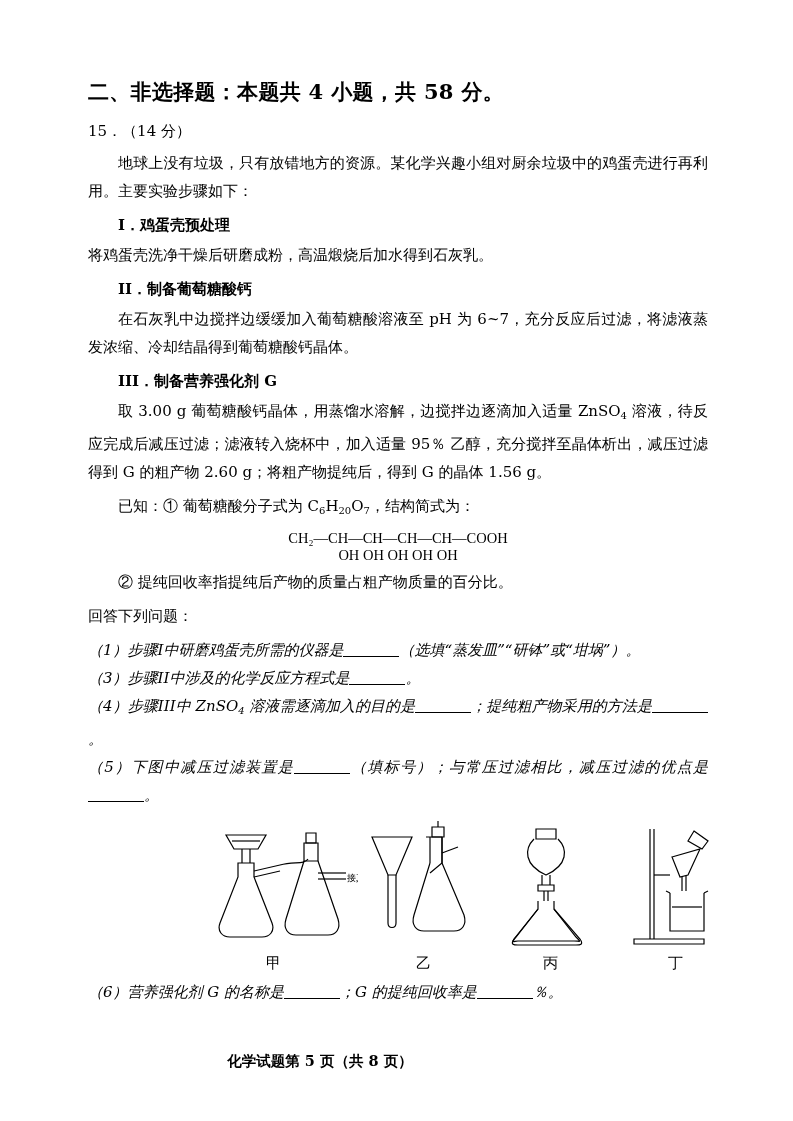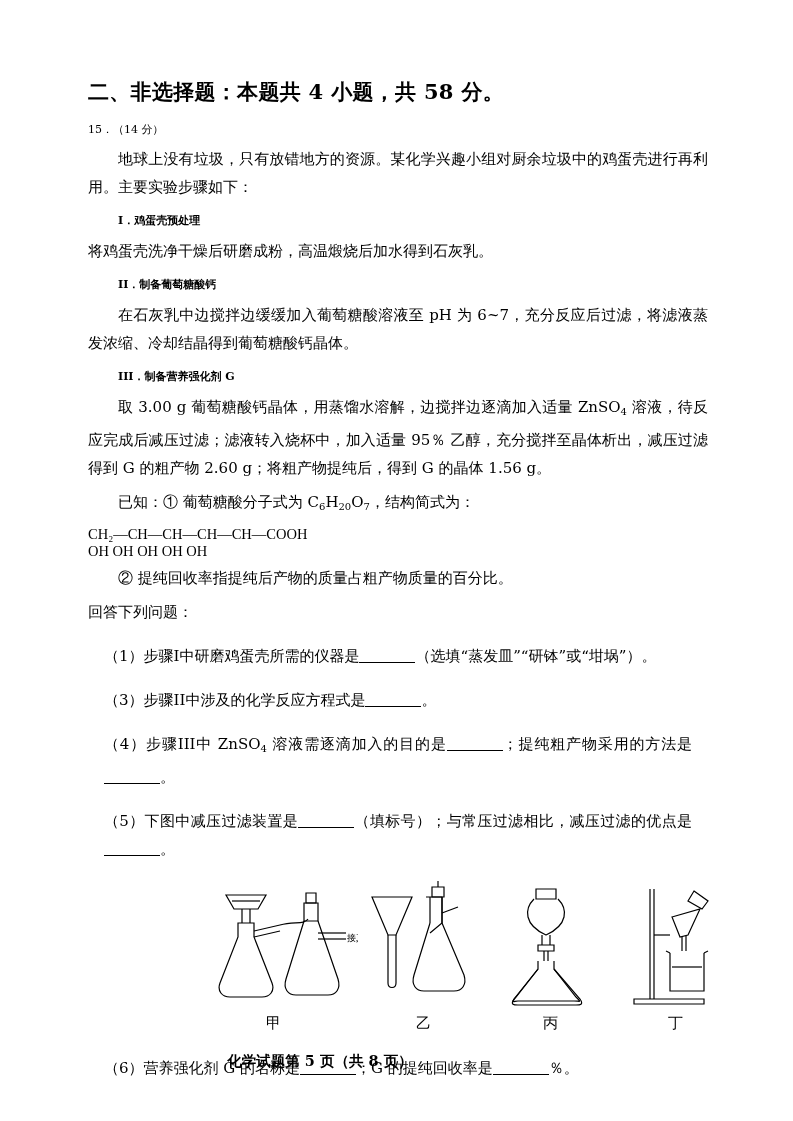--- a/index.html
+++ b/index.html
@@ -28,53 +28,55 @@
     top: 78px;
     width: 620px;
   }
   .section-head {
     font-weight: bold;
     font-size: 21px;
     letter-spacing: 0.3px;
     margin-bottom: 16px;
   }
   .qnum {
-    font-size: 11px;
+    font-size: 15px;
     margin-bottom: 8px;
   }
   p.body {
     font-size: 15px;
     line-height: 28px;
     margin: 0 0 6px 0;
     text-align: justify;
   }
   p.indent2 {
     text-indent: 30px;
   }
   .sub-head {
     font-weight: bold;
-    font-size: 11px;
+    font-size: 15px;
     line-height: 28px;
     margin: 6px 0 2px 0;
     text-indent: 30px;
   }
   sub { font-size: 10px; vertical-align: -0.25em; }
   .struct {
     margin: 2px 0 4px 0;
+    text-align: center;
     font-family: "Liberation Serif", serif;
     font-size: 14.5px;
     line-height: 17px;
   }
   .struct .row1 { letter-spacing: 0px; }
   .struct .row2 { letter-spacing: 0px; }
   .qlist p {
     font-size: 15px;
     line-height: 28px;
-    margin: 16px;
+    margin: 0;
     text-align: justify;
+    font-style: italic;
   }
   .blank {
     display: inline-block;
     border-bottom: 1px solid #000;
     width: 56px;
     height: 14px;
     vertical-align: -2px;
   }
   .figures {
     position: relative;

